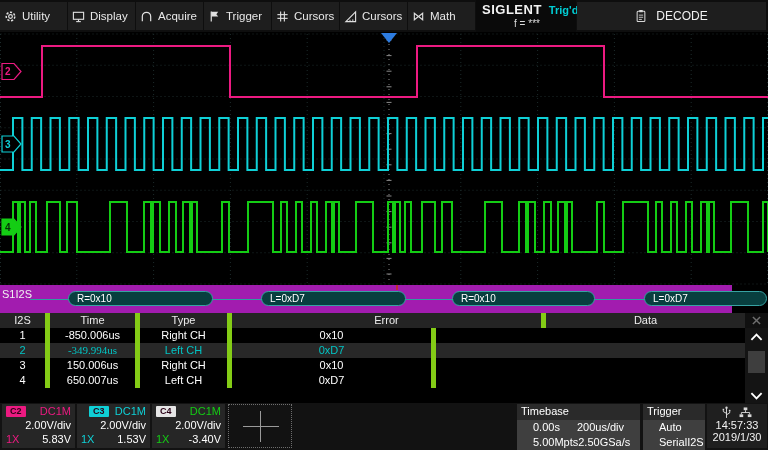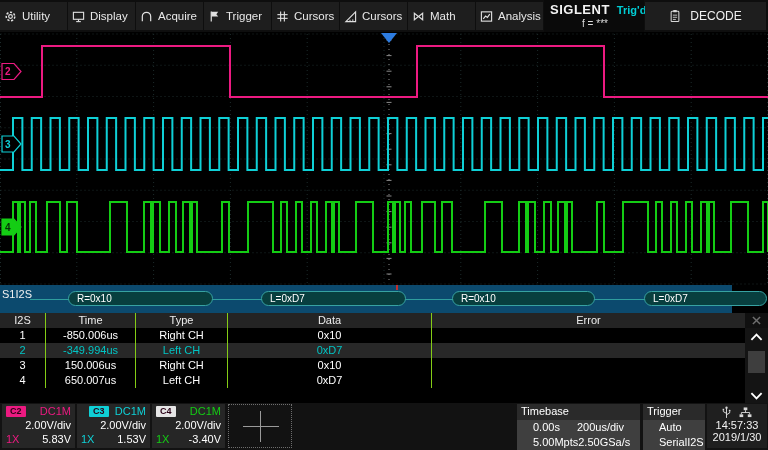--- a/index.html
+++ b/index.html
@@ -13,31 +13,31 @@
   #logo-block{box-sizing:border-box;width:100px;height:32px;background:#0a0a0a;padding:2px 4px 0 6px;}
   #logo-row{display:flex;align-items:baseline;gap:7px;}
   #brand{font-weight:bold;font-size:13px;letter-spacing:.5px;color:#f2f2f2;}
   #trig-status{font-size:11px;font-weight:bold;}
   #freq{font-size:10px;color:#dcdcdc;text-align:center;margin-top:1px;}
   #decode-btn{flex:1;height:28px;margin:2px 2px 0 1px;background:#1e1e1e;display:flex;align-items:center;
               justify-content:center;gap:9px;font-size:12px;color:#f0f0f0;cursor:pointer;}
   
   #wave-wrap{position:absolute;top:32px;left:0;width:768px;height:253px;background:#000;}
   
-  #bus-row{position:absolute;top:285px;left:0;width:732px;height:28px;background:#0c4a6e;}
+  #bus-row{position:absolute;top:285px;left:0;width:732px;height:28px;background:#a21caf;}
   #bus-label{position:absolute;left:2px;top:3px;font-size:11px;color:#f0f0f0;}
   #bus-line{position:absolute;top:14px;left:30px;right:0;height:1px;}
   .bubble{position:absolute;top:6px;height:15px;box-sizing:border-box;border-radius:8px;
           font-size:10px;line-height:14px;color:#fff;padding-left:8px;white-space:nowrap;overflow:hidden;}
   #trig-tick{position:absolute;left:396px;top:0;width:2px;height:5px;background:#c03030;}
   
   #dtable{position:absolute;top:313px;left:0;width:768px;height:90px;background:#000;font-size:11px;}
   .trow{display:flex;height:15px;line-height:15px;}
   .thead{background:#242424;color:#ececec;}
-  .tc{box-sizing:border-box;text-align:center;border-left:1px solid #84cc16;overflow:hidden;}
+  .tc{box-sizing:border-box;text-align:center;border-left:5px solid #84cc16;overflow:hidden;}
   .tc:first-child{border-left:none;}
   .c0{width:45px;} .c1{width:90px;} .c2{width:92px;} .c3{width:204px;} .c4{width:314px;}
   .corner{width:23px;display:flex;align-items:center;justify-content:center;background:#101010;}
   .drow{color:#fff;background:#000;cursor:pointer;}
   .drow.sel{background:#282828;}
   #vscroll{position:absolute;right:0;top:15px;width:23px;height:75px;background:#141414;}
   .sbtn{position:absolute;left:0;width:23px;height:14px;display:flex;align-items:center;justify-content:center;cursor:pointer;}
   #sb-up{top:2px;} #sb-down{bottom:0px;}
   #sb-thumb{position:absolute;left:3px;top:23px;width:17px;height:22px;background:#3e3e3e;cursor:pointer;}
   
@@ -111,27 +111,20 @@
           <line x1="6.5" y1="12.5" x2="6.5" y2="10.5" stroke="#e0e0e0" stroke-width="1"></line>
         </svg>
       <span>Cursors</span>
     </div>
     <div class="menu-item">
       <svg width="13" height="13" viewBox="0 0 14 14">
           <path d="M2.5 3.5 L7 7 L2.5 10.5 Z" stroke="#e0e0e0" fill="none" stroke-width="1.2"></path>
           <path d="M11.5 3.5 L7 7 L11.5 10.5 Z" stroke="#e0e0e0" fill="none" stroke-width="1.2"></path>
         </svg>
       <span>Math</span>
-    </div>
-    <div class="menu-item">
-      <svg width="13" height="13" viewBox="0 0 14 14">
-          <rect x="1.5" y="2" width="11" height="10" stroke="#e0e0e0" fill="none" stroke-width="1.2"></rect>
-          <polyline points="3.5,9.5 6,6.5 8,8 10.5,4.5" stroke="#e0e0e0" fill="none" stroke-width="1.2"></polyline>
-        </svg>
-      <span>Analysis</span>
     </div>
     <div id="logo-block">
       <div id="logo-row">
         <span id="brand">SIGLENT</span>
         <span id="trig-status" style="color: rgb(0, 205, 212);">Trig'd</span>
       </div>
       <div id="freq">f = ***</div>
     </div>
     <div id="decode-btn">
       <svg width="12" height="14" viewBox="0 0 14 16">
@@ -205,39 +198,39 @@
     <div class="bubble" style="left: 261px; width: 145px; background: rgb(8, 63, 63); border: 1px solid rgb(55, 162, 162);">L=0xD7</div>
     <div class="bubble" style="left: 452px; width: 143px; background: rgb(8, 63, 63); border: 1px solid rgb(55, 162, 162);">R=0x10</div>
     <div class="bubble" style="left: 644px; width: 123px; background: rgb(8, 63, 63); border: 1px solid rgb(55, 162, 162);">L=0xD7</div>
   </div>
 
   <div id="dtable">
     <div class="trow thead">
       <div class="tc c0">I2S</div>
       <div class="tc c1">Time</div>
       <div class="tc c2">Type</div>
+      <div class="tc c4">Error</div>
       <div class="tc c3">Data</div>
-      <div class="tc c4">Error</div>
       <div class="corner">
         <svg width="9" height="9" viewBox="0 0 10 10">
             <line x1="1" y1="1" x2="9" y2="9" stroke="#6e6e6e" stroke-width="1.6"></line>
             <line x1="9" y1="1" x2="1" y2="9" stroke="#6e6e6e" stroke-width="1.6"></line>
           </svg>
       </div>
     </div>
     <div class="trow drow">
       <div class="tc c0">1</div>
       <div class="tc c1">-850.006us</div>
       <div class="tc c2">Right CH</div>
       <div class="tc c3">0x10</div>
       <div class="tc c4"></div>
     </div>
     <div class="trow drow sel">
       <div class="tc c0" style="color: rgb(0, 196, 196);">2</div>
-      <div class="tc c1" style="color: rgb(0, 196, 196);">-349.994us</div>
+      <div class="tc c1" style="color: rgb(0, 196, 196); font-family: Liberation Serif, serif;">-349.994us</div>
       <div class="tc c2" style="color: rgb(0, 196, 196);">Left CH</div>
       <div class="tc c3" style="color: rgb(0, 196, 196);">0xD7</div>
       <div class="tc c4" style="color: rgb(0, 196, 196);"></div>
     </div>
     <div class="trow drow">
       <div class="tc c0">3</div>
       <div class="tc c1">150.006us</div>
       <div class="tc c2">Right CH</div>
       <div class="tc c3">0x10</div>
       <div class="tc c4"></div>

